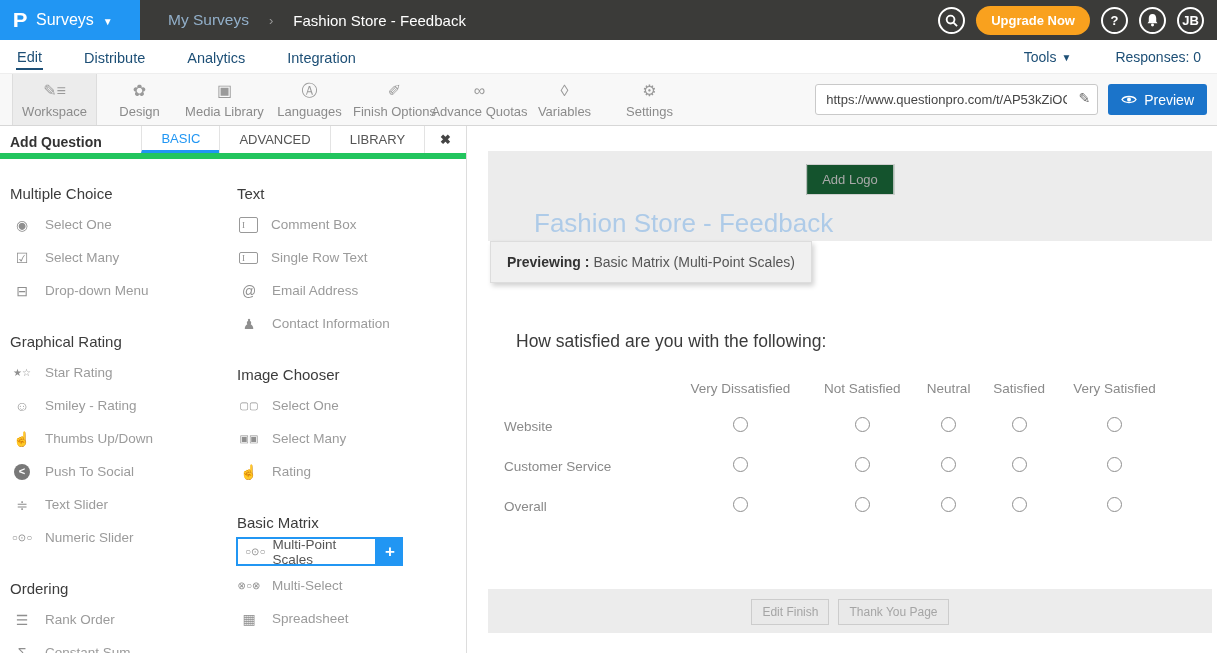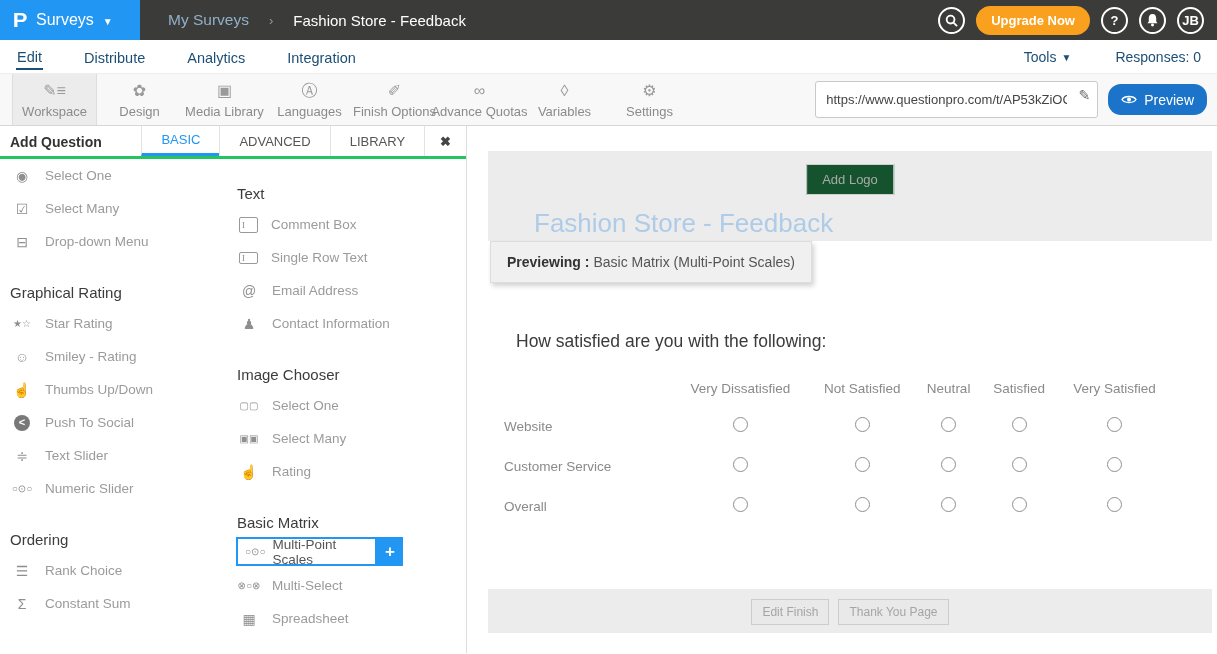--- a/index.html
+++ b/index.html
@@ -34,30 +34,30 @@
   
   .toolbar { height:53px; background:#f8f8f8; border-bottom:1px solid #d7d7d7; border-top:1px solid #eee;
     display:flex; align-items:stretch; padding-left:12px; }
   .tb-item { width:85px; display:flex; flex-direction:column; align-items:center; justify-content:center;
     gap:4px; color:#8b8b8b; }
   .tb-item.active { background:#ececec; border-left:1px solid #ddd; border-right:1px solid #ddd; }
   .tb-icon { font-size:16px; color:#9a9a9a; height:19px; line-height:19px; }
   .tb-label { font-size:13px; white-space:nowrap; }
   .url-wrap { margin-left:auto; display:flex; align-items:center; gap:10px; padding-right:10px; }
   .url-box { position:relative; }
-  .url-box input { width:283px; height:37px; border:1px solid #c9c9c9; border-radius:3px;
+  .url-box input { width:283px; height:31px; border:1px solid #c9c9c9; border-radius:3px;
     padding:0 30px 0 10px; font-size:13px; color:#444; font-family:"Liberation Sans",sans-serif; }
   .pencil { position:absolute; right:8px; top:6px; color:#666; font-size:14px; }
   .preview-btn { background:var(--btnblue); color:#fff; height:31px; padding:0 13px; border:none;
-    border-radius:13px; display:flex; align-items:center; gap:7px; font-size:14px; }
+    border-radius:3px; display:flex; align-items:center; gap:7px; font-size:14px; }
 
   
   .main { display:flex; height:527px; }
   .panel { width:467px; flex-shrink:0; border-right:1px solid #ddd; display:flex; flex-direction:column; background:#fff; }
-  .panel-header { height:33px; border-bottom:3px solid #22c55e; display:flex; align-items:stretch; flex-shrink:0; }
+  .panel-header { height:33px; border-bottom:6px solid #22c55e; display:flex; align-items:stretch; flex-shrink:0; }
   .panel-title { font-weight:bold; font-size:14px; color:#333; padding:8px 10px; flex:1; }
   .tab { padding:0 19px; font-size:13px; color:#555; border-left:1px solid #e3e3e3;
     display:flex; align-items:center; }
   .tab.active { color:var(--accent); border-bottom:3px solid var(--accent); }
   .panel-close { border-left:1px solid #e3e3e3; padding:0 15px; display:flex; align-items:center;
     color:#444; font-weight:bold; font-size:13px; }
   .panel-body { flex:1; display:flex; padding-left:9px; overflow:hidden; }
   .col { width:227px; }
   .section-title { font-size:15px; color:#3c3c3c; margin:26px 0 6px 1px; }
   .qt-item { display:flex; align-items:center; gap:10px; height:33px; color:#9b9b9b; font-size:13.5px; }
@@ -209,20 +209,21 @@
           <div class="tab active">BASIC</div>
           <div class="tab">ADVANCED</div>
           <div class="tab">LIBRARY</div>
         </div>
       <div class="panel-close">
         <span>✖</span>
       </div>
     </div>
     <div class="panel-body" id="panel-body">
         <div class="col">
+          <div class="section-title">Multiple Choice</div>
           <div class="qt-item">
             <span class="qt-icon ">◉</span>
             <span>Select One</span>
           </div>
           <div class="qt-item">
             <span class="qt-icon ">☑</span>
             <span>Select Many</span>
           </div>
           <div class="qt-item">
             <span class="qt-icon ">⊟</span>
@@ -249,21 +250,21 @@
             <span class="qt-icon ">≑</span>
             <span>Text Slider</span>
           </div>
           <div class="qt-item">
             <span class="qt-icon wide">○⊙○</span>
             <span>Numeric Slider</span>
           </div>
           <div class="section-title">Ordering</div>
           <div class="qt-item">
             <span class="qt-icon ">☰</span>
-            <span>Rank Choice</span>
+            <span>Rank Order</span>
           </div>
           <div class="qt-item">
             <span class="qt-icon ">Σ</span>
             <span>Constant Sum</span>
           </div>
         </div>
         <div class="col">
           <div class="section-title">Text</div>
           <div class="qt-item">
             <span class="qt-icon boxed tall">I</span>

